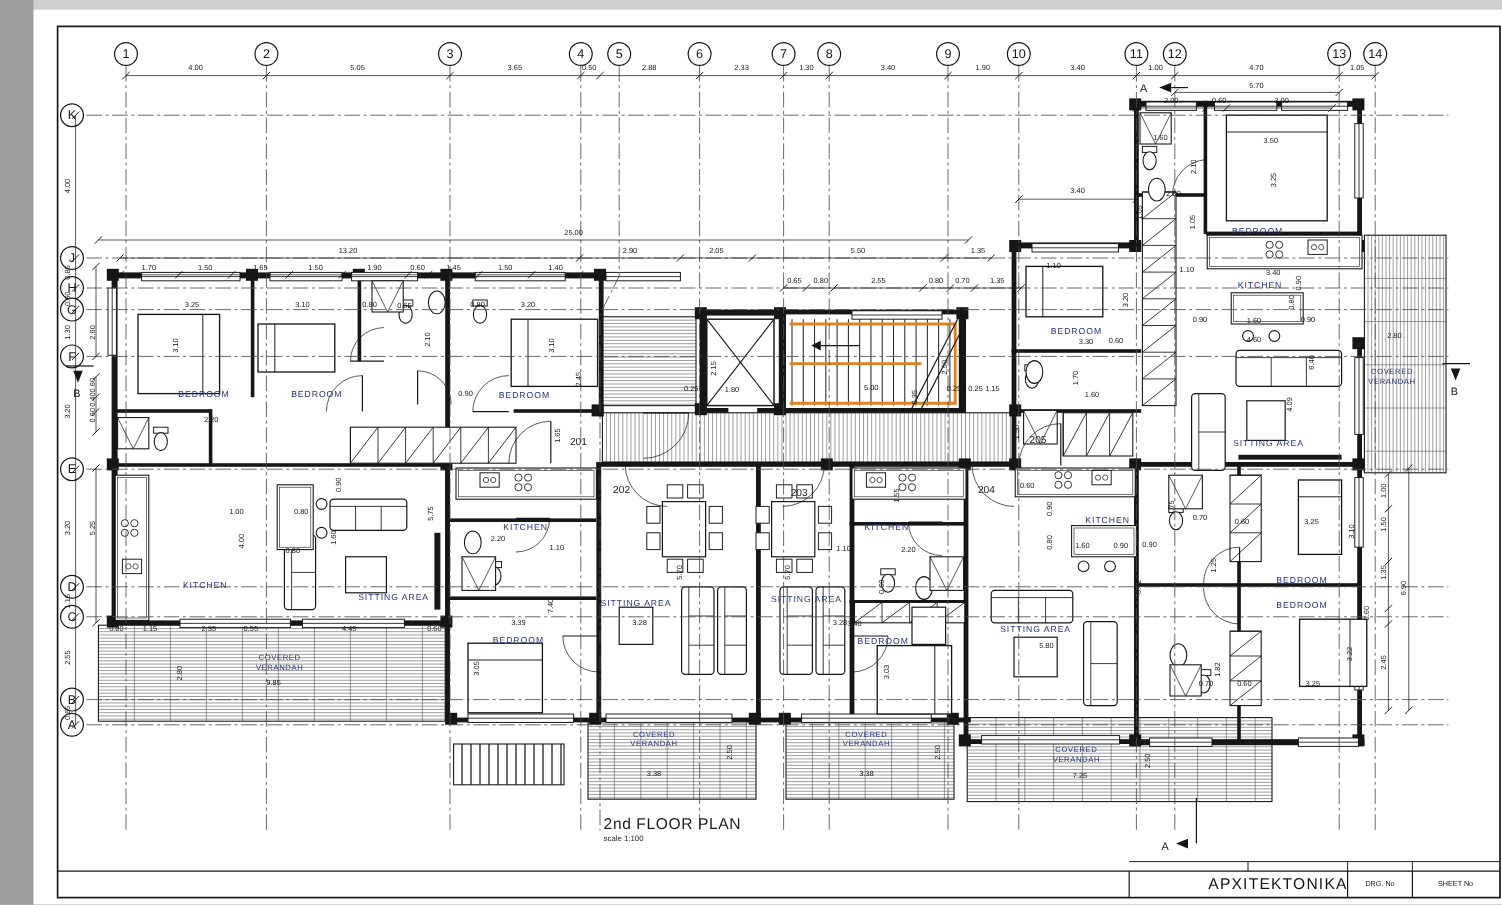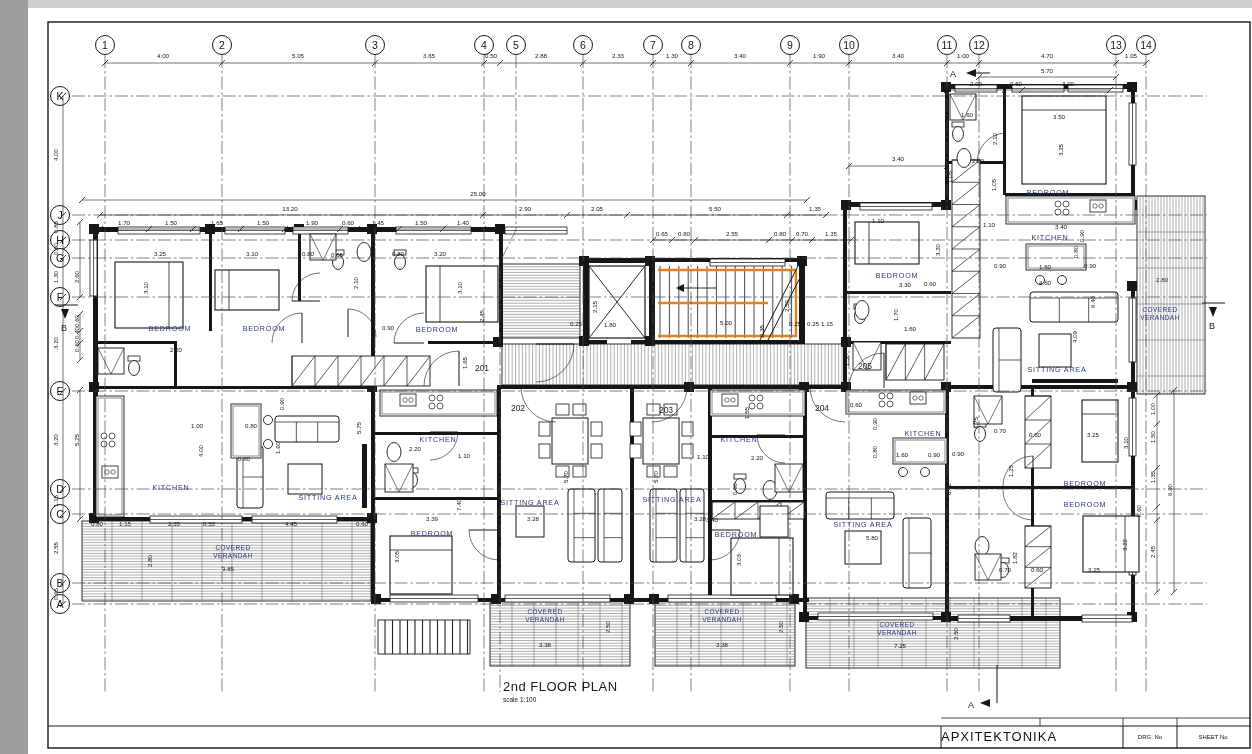--- a/index.html
+++ b/index.html
@@ -4,21 +4,21 @@
 <style>
   html,body{margin:0;padding:0;background:#8f8f8f;font-family:"Liberation Sans",sans-serif;}
   .stage{position:relative;width:1252px;height:754px;background:#c7c7c7;overflow:hidden;}
   .edge-band{position:absolute;left:0;top:0;width:28px;height:754px;background:#9d9d9d;}
   .top-band{position:absolute;left:28px;top:0;width:1224px;height:8px;background:#cFcFcF;}
   .sheet{position:absolute;left:28px;top:8px;width:1224px;height:746px;background:#ffffff;}
   svg{position:absolute;left:0;top:0;}
   .overlay{position:absolute;color:#111;}
   .plan-title{left:503px;top:679px;font-size:13px;letter-spacing:.5px;color:#1b1b1b;}
   .plan-scale{left:503px;top:696px;font-size:6.5px;color:#1b1b1b;}
-  .tb-name{left:941px;top:727px;width:182px;height:20px;text-align:left;font-size:13px;letter-spacing:1px;line-height:20px;color:#111;}
+  .tb-name{left:941px;top:727px;width:182px;height:20px;text-align:right;font-size:13px;letter-spacing:1px;line-height:20px;color:#111;}
   .tb-drg{left:1123px;top:727px;width:54px;height:20px;text-align:center;font-size:6px;line-height:20px;color:#111;}
   .tb-sheet{left:1177px;top:727px;width:72px;height:20px;text-align:center;font-size:6px;line-height:20px;color:#111;}
 </style>
 </head>
 <body>
 
 <div class="stage">
   <div class="edge-band"></div>
   <div class="top-band"></div>
   <div class="sheet"></div>

